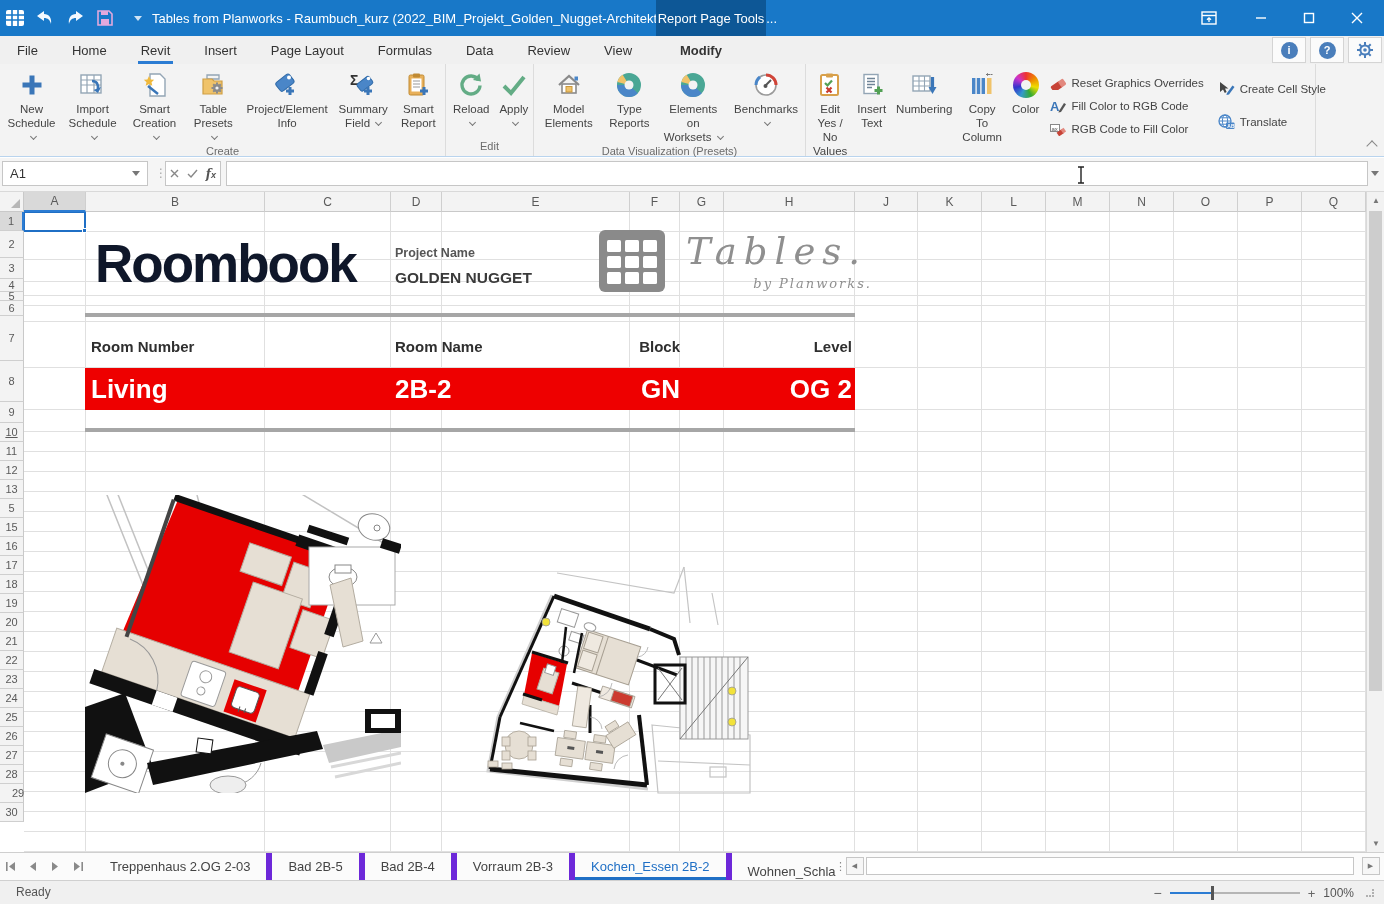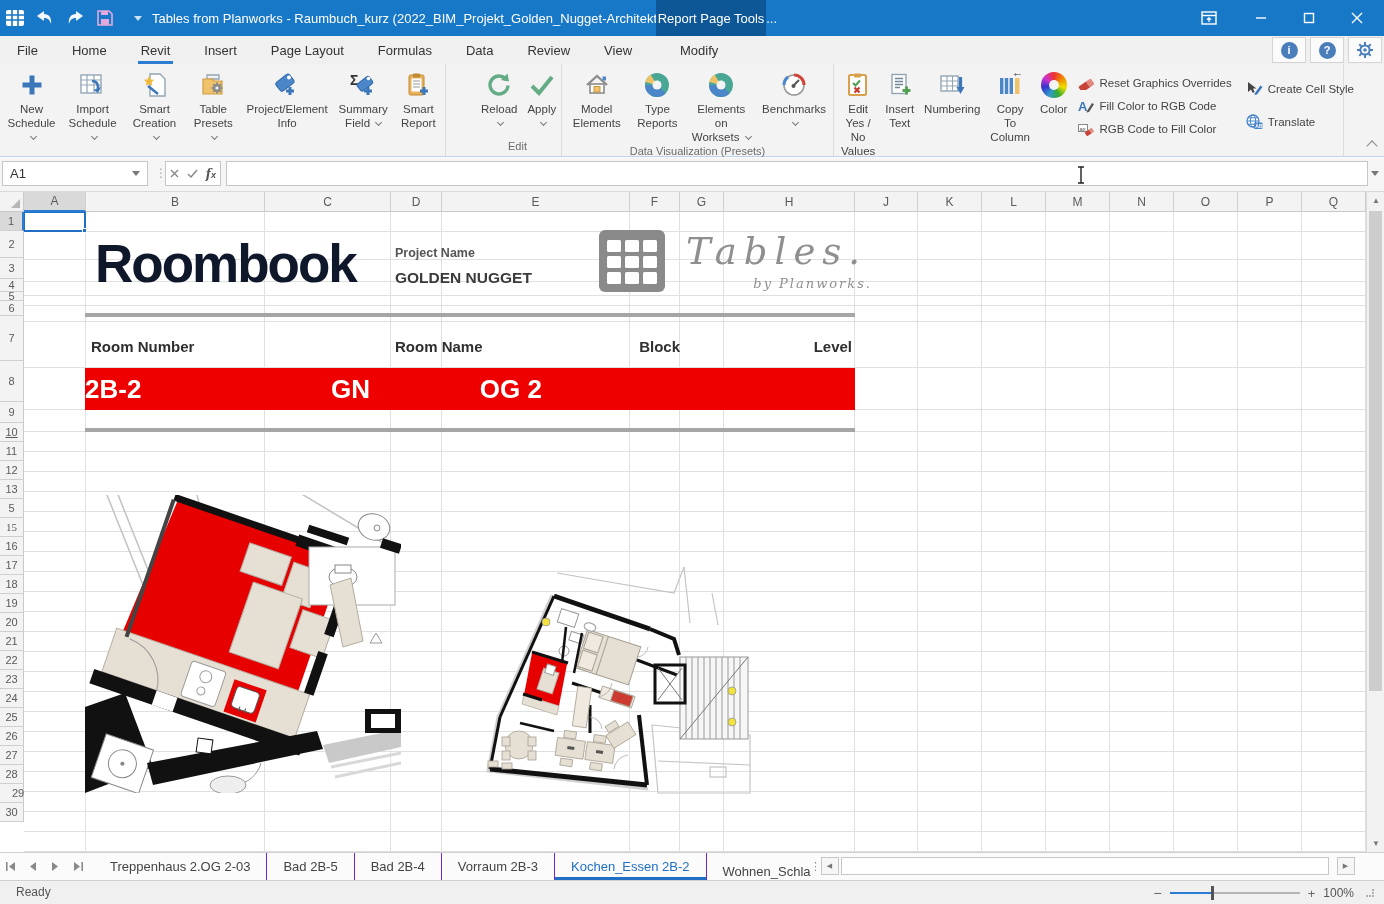--- a/index.html
+++ b/index.html
@@ -75,21 +75,21 @@
   #thead-row{left:61px;top:126px;width:770px;display:flex;font-size:15px;font-weight:bold;color:#2f2f2f;}
   #redband{left:61px;top:156px;width:770px;height:42px;background:#ee0000;display:flex;align-items:center;font-size:26px;font-weight:bold;color:#fff;}
   .c1{width:310px;padding-left:6px;text-align:left;}
   .c2{width:235px;text-align:left;}
   .c3{width:50px;text-align:right;}
   .c4{width:175px;text-align:right;padding-right:3px;}
 
   
   #tabbar{position:absolute;left:0;top:852px;width:1384px;height:28px;background:#fbfbfb;border-top:1px solid #cfcfcf;display:flex;align-items:stretch;}
   .nav-ic{width:22px;display:flex;align-items:center;justify-content:center;}
-  .stab{display:flex;align-items:center;justify-content:center;font-size:13px;color:#444;padding:0 16px;border-right:1px solid #6d28d9;position:relative;white-space:nowrap;}
+  .stab{display:flex;align-items:center;justify-content:center;font-size:13px;color:#444;padding:0 16px;border-right:6px solid #6d28d9;position:relative;white-space:nowrap;}
   .stab.active{color:#1f6fc5;}
   .stab.active::after{content:"";position:absolute;left:0;right:0;bottom:0;height:3px;background:#1f6fc5;}
   .stab.clip{max-width:112px;overflow:hidden;border-right:none;padding-right:0;margin-top:10px;}
   .tab-split{width:10px;display:flex;align-items:center;justify-content:center;color:#888;font-size:11px;}
   .hs-btn{width:18px;height:18px;border:1px solid #c6c6c6;background:#f6f6f6;margin-top:4px;display:flex;align-items:center;justify-content:center;font-size:7px;color:#777;}
   #hs-track{width:488px;height:18px;border:1px solid #c6c6c6;background:#fff;margin-top:4px;margin-left:2px;}
 
   
   #statusbar{position:absolute;left:0;top:880px;width:1384px;height:24px;background:#f0f0f0;border-top:1px solid #d0d0d0;font-size:12px;color:#555;}
   #sb-ready{position:absolute;left:16px;top:4px;}
@@ -163,21 +163,21 @@
   <div id="tabrow">
     <span class="rtab">File</span>
     <span class="rtab">Home</span>
     <span class="rtab active">Revit</span>
     <span class="rtab">Insert</span>
     <span class="rtab">Page Layout</span>
     <span class="rtab">Formulas</span>
     <span class="rtab">Data</span>
     <span class="rtab">Review</span>
     <span class="rtab">View</span>
-    <span class="rtab" style="margin-left:14px;">Modify</span>
+    <span class="rtab" style="margin-left:14px;font-weight:bold;">Modify</span>
   </div>
   <div class="tr-btn" style="right:78px;">
       <span class="blue-circ">i</span>
     </div>
   <div class="tr-btn" style="right:40px;">
       <span class="blue-circ">?</span>
     </div>
   <div class="tr-btn" style="right:2px;">
     <span>
         <svg width="18" height="18" viewBox="0 0 18 18">
@@ -268,23 +268,24 @@
                 <rect x="4" y="3" width="15" height="20" rx="1.5" fill="#e8b05a" stroke="#c08a33"></rect>
                 <rect x="8" y="1.5" width="7" height="4" rx="1" fill="#c08a33"></rect>
                 <rect x="6.5" y="6.5" width="10" height="13" fill="#fff"></rect>
                 <path d="M8 9h7M8 12h7M8 15h7" stroke="#999" stroke-width="1.2"></path>
                 <path d="M19 15v8M15 19h8" stroke="#3a76b8" stroke-width="3"></path>
               </svg>
             </span>
           <span class="lblwrap"><span>Smart Report</span></span>
         </div>
       </div>
-    </div>
-
-    <div class="rgroup" style="width:88px;margin-left:28px;">
+      <div class="rgroup-label">Create</div>
+    </div>
+
+    <div class="rgroup" style="width:88px;">
       <div class="rgroup-buttons">
         <div class="rbtn">
           <span class="ric">
               <svg width="26" height="26" viewBox="0 0 26 26">
                 <path d="M20.5 8 A9 9 0 1 0 22 13.5" stroke="#63ac85" stroke-width="3.4" fill="none"></path>
                 <path d="M21.5 1.5 l1.5 8 l-8-1.5 z" fill="#63ac85"></path>
               </svg>
             </span>
           <span class="lblwrap"><span>Reload</span> <span class="chev"></span></span>
         </div>
@@ -528,21 +529,21 @@
         <div class="rhd" style="height: 9px; line-height: 9px;">5</div>
         <div class="rhd" style="height: 15px; line-height: 15px;">6</div>
         <div class="rhd" style="height: 45px; line-height: 45px;">7</div>
         <div class="rhd" style="height: 41px; line-height: 41px;">8</div>
         <div class="rhd" style="height: 21px; line-height: 21px;">9</div>
         <div class="rhd" style="height: 19px; line-height: 19px; text-decoration: underline;">10</div>
         <div class="rhd" style="height: 19px; line-height: 19px;">11</div>
         <div class="rhd" style="height: 19px; line-height: 19px;">12</div>
         <div class="rhd" style="height: 19px; line-height: 19px;">13</div>
         <div class="rhd" style="height: 19px; line-height: 19px;">5</div>
-        <div class="rhd" style="height: 19px; line-height: 19px; font-family: Liberation Serif, serif;">15</div>
+        <div class="rhd" style="height: 19px; line-height: 19px;">15</div>
         <div class="rhd" style="height: 19px; line-height: 19px;">16</div>
         <div class="rhd" style="height: 19px; line-height: 19px;">17</div>
         <div class="rhd" style="height: 19px; line-height: 19px;">18</div>
         <div class="rhd" style="height: 19px; line-height: 19px;">19</div>
         <div class="rhd" style="height: 19px; line-height: 19px;">20</div>
         <div class="rhd" style="height: 19px; line-height: 19px;">21</div>
         <div class="rhd" style="height: 19px; line-height: 19px;">22</div>
         <div class="rhd" style="height: 19px; line-height: 19px;">23</div>
         <div class="rhd" style="height: 19px; line-height: 19px;">24</div>
         <div class="rhd" style="height: 19px; line-height: 19px;">25</div>
@@ -584,20 +585,21 @@
 
       <div class="ovl rule" style="top:101px;"></div>
 
       <div class="ovl" id="thead-row">
         <span class="c1">Room Number</span>
         <span class="c2">Room Name</span>
         <span class="c3">Block</span>
         <span class="c4">Level</span>
       </div>
       <div class="ovl" id="redband">
+        <span class="c1">Living</span>
         <span class="c2">2B-2</span>
         <span class="c3">GN</span>
         <span class="c4">OG 2</span>
       </div>
       <div class="ovl rule" style="top:216px;"></div>
 
       <span class="ovl" style="left:61px;top:283px;">
       <svg width="316" height="298" viewBox="0 0 316 298">
         <g stroke="#c2c2c2" stroke-width="1.5" fill="none">
           <path d="M20,-5 L92,175"></path>

